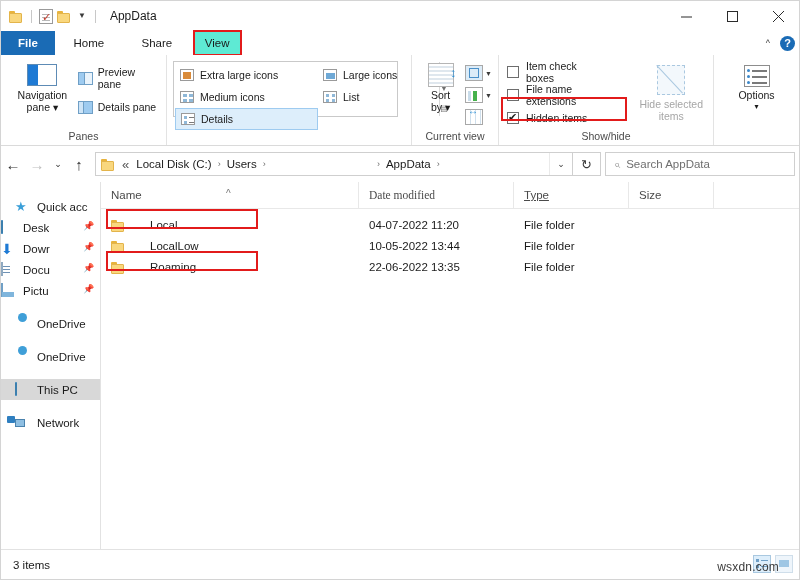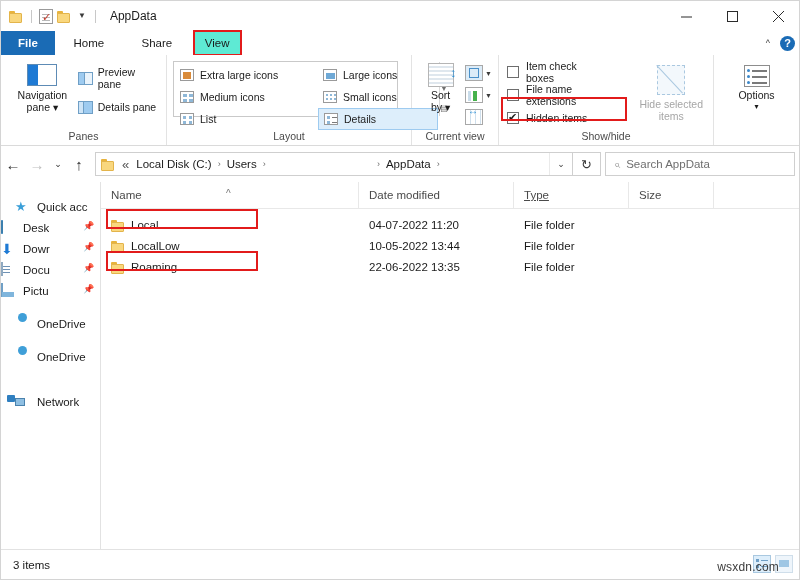--- a/index.html
+++ b/index.html
@@ -383,33 +383,33 @@
   .colheader {
     height: 26px; display: flex; align-items: center;
     border-bottom: 1px solid #e8e8e8; position: relative;
   }
   .col {
     font-size: 11.5px; color: #4a4a4a; padding-left: 10px;
     height: 26px; line-height: 26px; box-sizing: border-box;
     border-right: 1px solid #e8e8e8; position: relative;
   }
   .col.c-name { width: 258px; }
-  .col.c-date { width: 155px; }
+  .col.c-date { width: 155px; font-family: Liberation Serif, serif; }
   .col.c-type { width: 115px; text-decoration: underline; }
   .col.c-size { width: 85px; }
   .sort-caret {
     position: absolute; left: 125px; top: -1px;
     font-size: 10px; color: #777;
   }
   .row {
     height: 20px; display: flex; align-items: center;
     font-size: 11.5px; color: #1b1b1b; position: relative;
   }
   .cell { box-sizing: border-box; padding-left: 10px; white-space: nowrap; }
-  .cell.c-name { width: 258px; display: flex; align-items: center; gap: 5px; }
+  .cell.c-name { width: 258px; display: flex; align-items: center; gap: 24px; }
   .cell.c-date { width: 155px; }
   .cell.c-type { width: 115px; }
   .cell.c-size { width: 85px; }
   .rows-wrap { padding-top: 6px; position: relative; }
   .row-hi {
     position: absolute; left: 5px; width: 152px; height: 20px;
     border: 2px solid #e21b1b; box-sizing: border-box; pointer-events: none;
   }
 
   
@@ -535,31 +535,20 @@
               <span class="licon">
                   <span class="px" style="left:2px;top:2px;width:4px;height:3px;"></span>
                   <span class="px" style="left:8px;top:2px;width:4px;height:3px;"></span>
                   <span class="px" style="left:2px;top:7px;width:4px;height:3px;"></span>
                   <span class="px" style="left:8px;top:7px;width:4px;height:3px;"></span>
                 </span>
               <span>Medium icons</span>
             </div>
             <div class="litem">
               <span class="licon">
-                  <span class="px" style="left:2px;top:2px;width:2px;height:2px;"></span>
-                  <span class="px" style="left:6px;top:2px;width:2px;height:2px;"></span>
-                  <span class="px" style="left:10px;top:2px;width:2px;height:2px;"></span>
-                  <span class="px" style="left:2px;top:6px;width:2px;height:2px;"></span>
-                  <span class="px" style="left:6px;top:6px;width:2px;height:2px;"></span>
-                  <span class="px" style="left:10px;top:6px;width:2px;height:2px;"></span>
-                </span>
-              <span>Small icons</span>
-            </div>
-            <div class="litem">
-              <span class="licon">
                   <span class="px" style="left:2px;top:2px;width:3px;height:3px;"></span>
                   <span class="px" style="left:2px;top:7px;width:3px;height:3px;"></span>
                   <span class="px" style="left:8px;top:2px;width:3px;height:3px;"></span>
                   <span class="px" style="left:8px;top:7px;width:3px;height:3px;"></span>
                 </span>
               <span>List</span>
             </div>
             <div class="litem sel">
               <span class="licon">
                   <span class="px" style="left:2px;top:2px;width:3px;height:3px;"></span>
@@ -570,21 +559,20 @@
               <span>Details</span>
             </div>
           </div>
           <div class="layout-scroll">
             <span>▲</span>
             <span>▼</span>
             <span>▤</span>
           </div>
         </div>
       </div>
-      <div class="rgroup-label">Layout</div>
     </div>
 
     <div class="rgroup" style="width:87px;">
       <div class="rgroup-body" style="padding-left:4px;">
         <div class="sortbtn">
           <span class="sort-ico"></span>
           <span>Sort</span>
           <span><span>by</span> ▾</span>
         </div>
         <div class="cv-small">
@@ -718,20 +706,24 @@
       <div class="sb-item root">
         <span class="ico"><span class="ico-cloud"></span></span>
         <span class="sb-label">OneDrive</span>
       </div>
       <div class="sb-gap"></div>
       <div class="sb-item root">
         <span class="ico"><span class="ico-cloud"></span></span>
         <span class="sb-label">OneDrive</span>
       </div>
       <div class="sb-gap"></div>
+      <div class="sb-item root sel">
+        <span class="ico"><span class="ico-pc"></span></span>
+        <span class="sb-label">This PC</span>
+      </div>
       <div class="sb-gap"></div>
       <div class="sb-item root">
         <span class="ico"><span class="ico-net"></span></span>
         <span class="sb-label">Network</span>
       </div>
     </div>
 
     <div class="filelist">
       <div class="colheader">
         <div class="col c-name">

